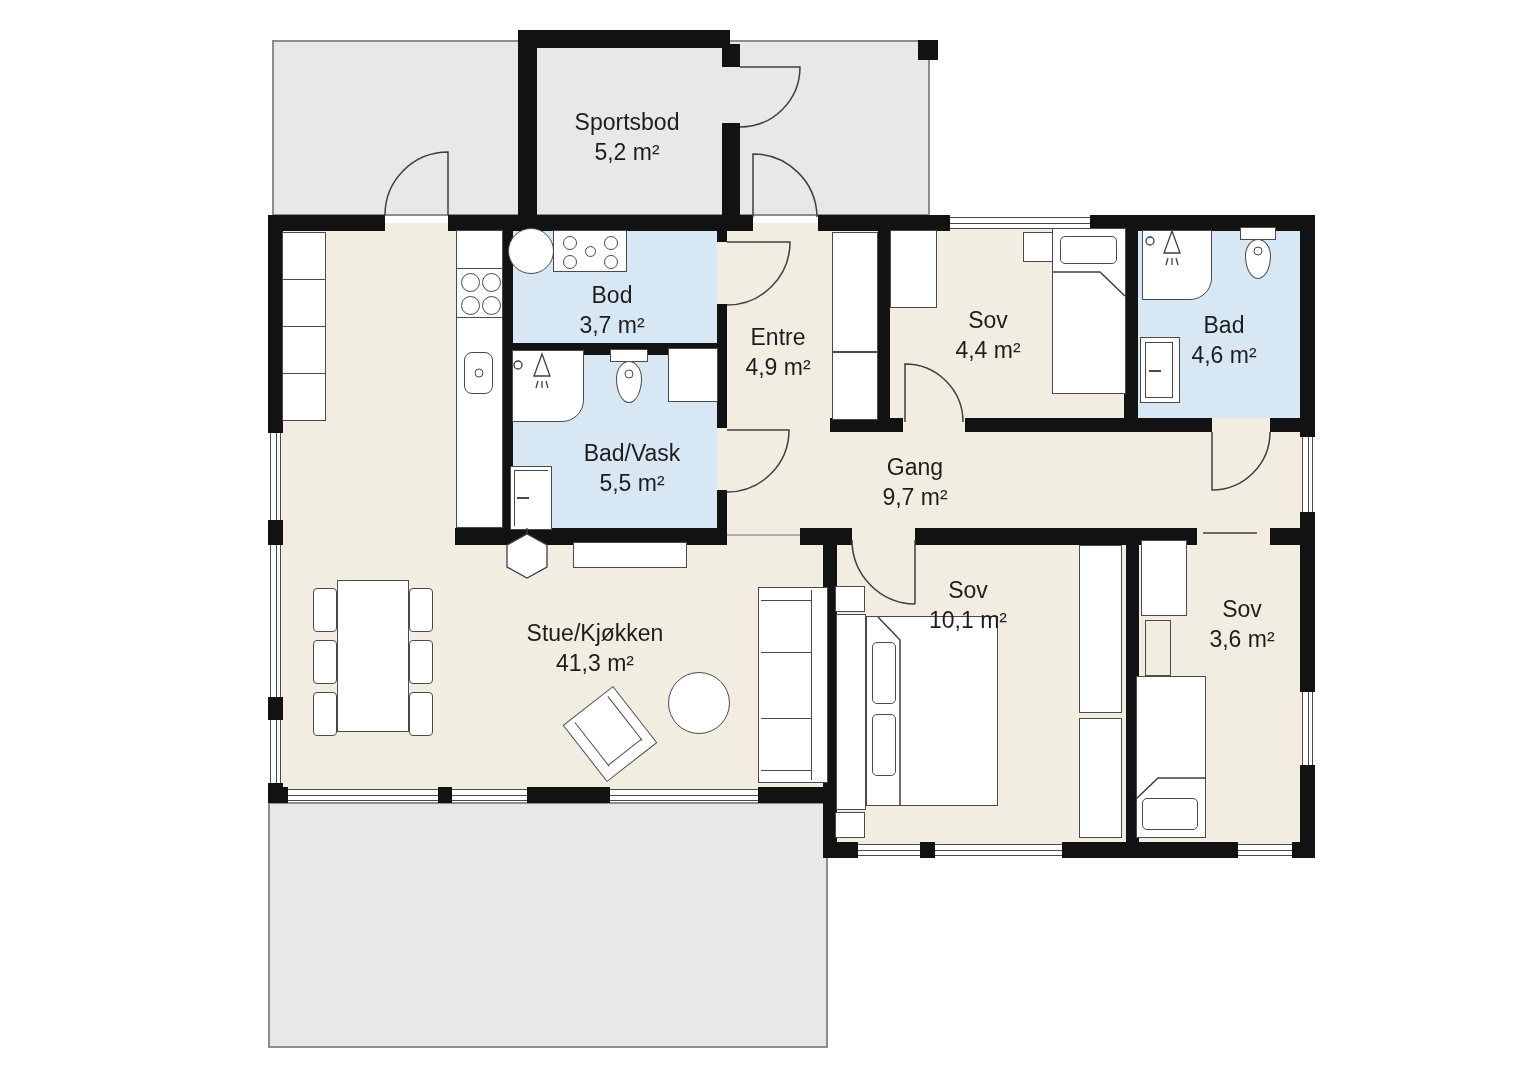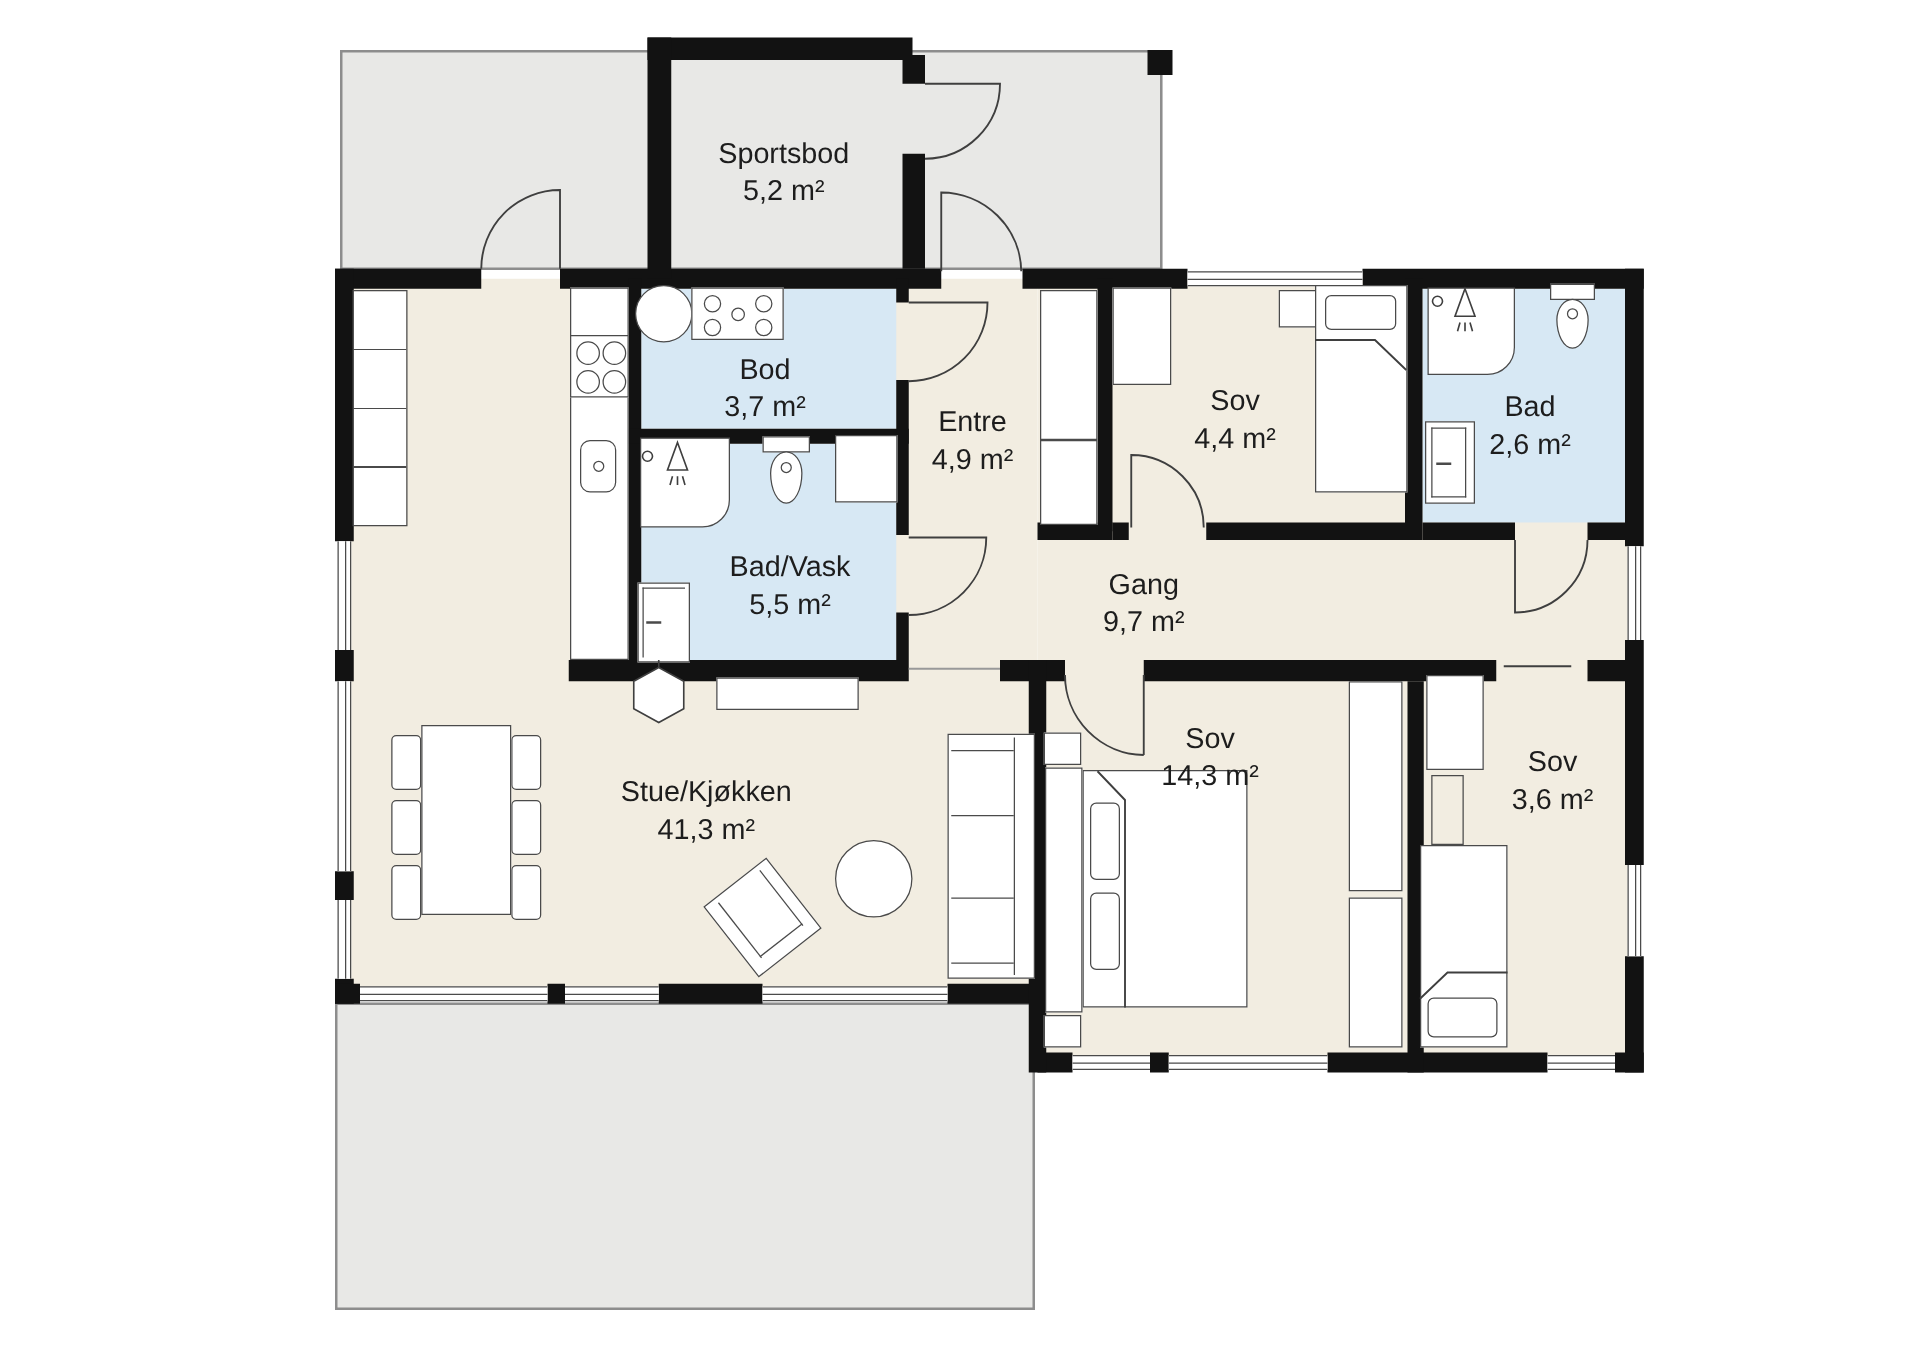--- a/index.html
+++ b/index.html
@@ -233,32 +233,32 @@
   <div class="room-label" style="left:778px;top:352px;">
     <div>Entre</div>
     <div>4,9 m²</div>
   </div>
   <div class="room-label" style="left:988px;top:335px;">
     <div>Sov</div>
     <div>4,4 m²</div>
   </div>
   <div class="room-label" style="left:1224px;top:340px;">
     <div>Bad</div>
-    <div>2,6 m²</div>
+    <div>4,6 m²</div>
   </div>
   <div class="room-label" style="left:915px;top:482px;">
     <div>Gang</div>
     <div>9,7 m²</div>
   </div>
-  <div class="room-label" style="left:565px;top:648px;">
+  <div class="room-label" style="left:595px;top:648px;">
     <div>Stue/Kjøkken</div>
     <div>41,3 m²</div>
   </div>
   <div class="room-label" style="left:968px;top:605px;">
     <div>Sov</div>
-    <div>14,3 m²</div>
+    <div>10,1 m²</div>
   </div>
   <div class="room-label" style="left:1242px;top:624px;">
     <div>Sov</div>
     <div>3,6 m²</div>
   </div>
 
 </div>
 
 </body></html>

